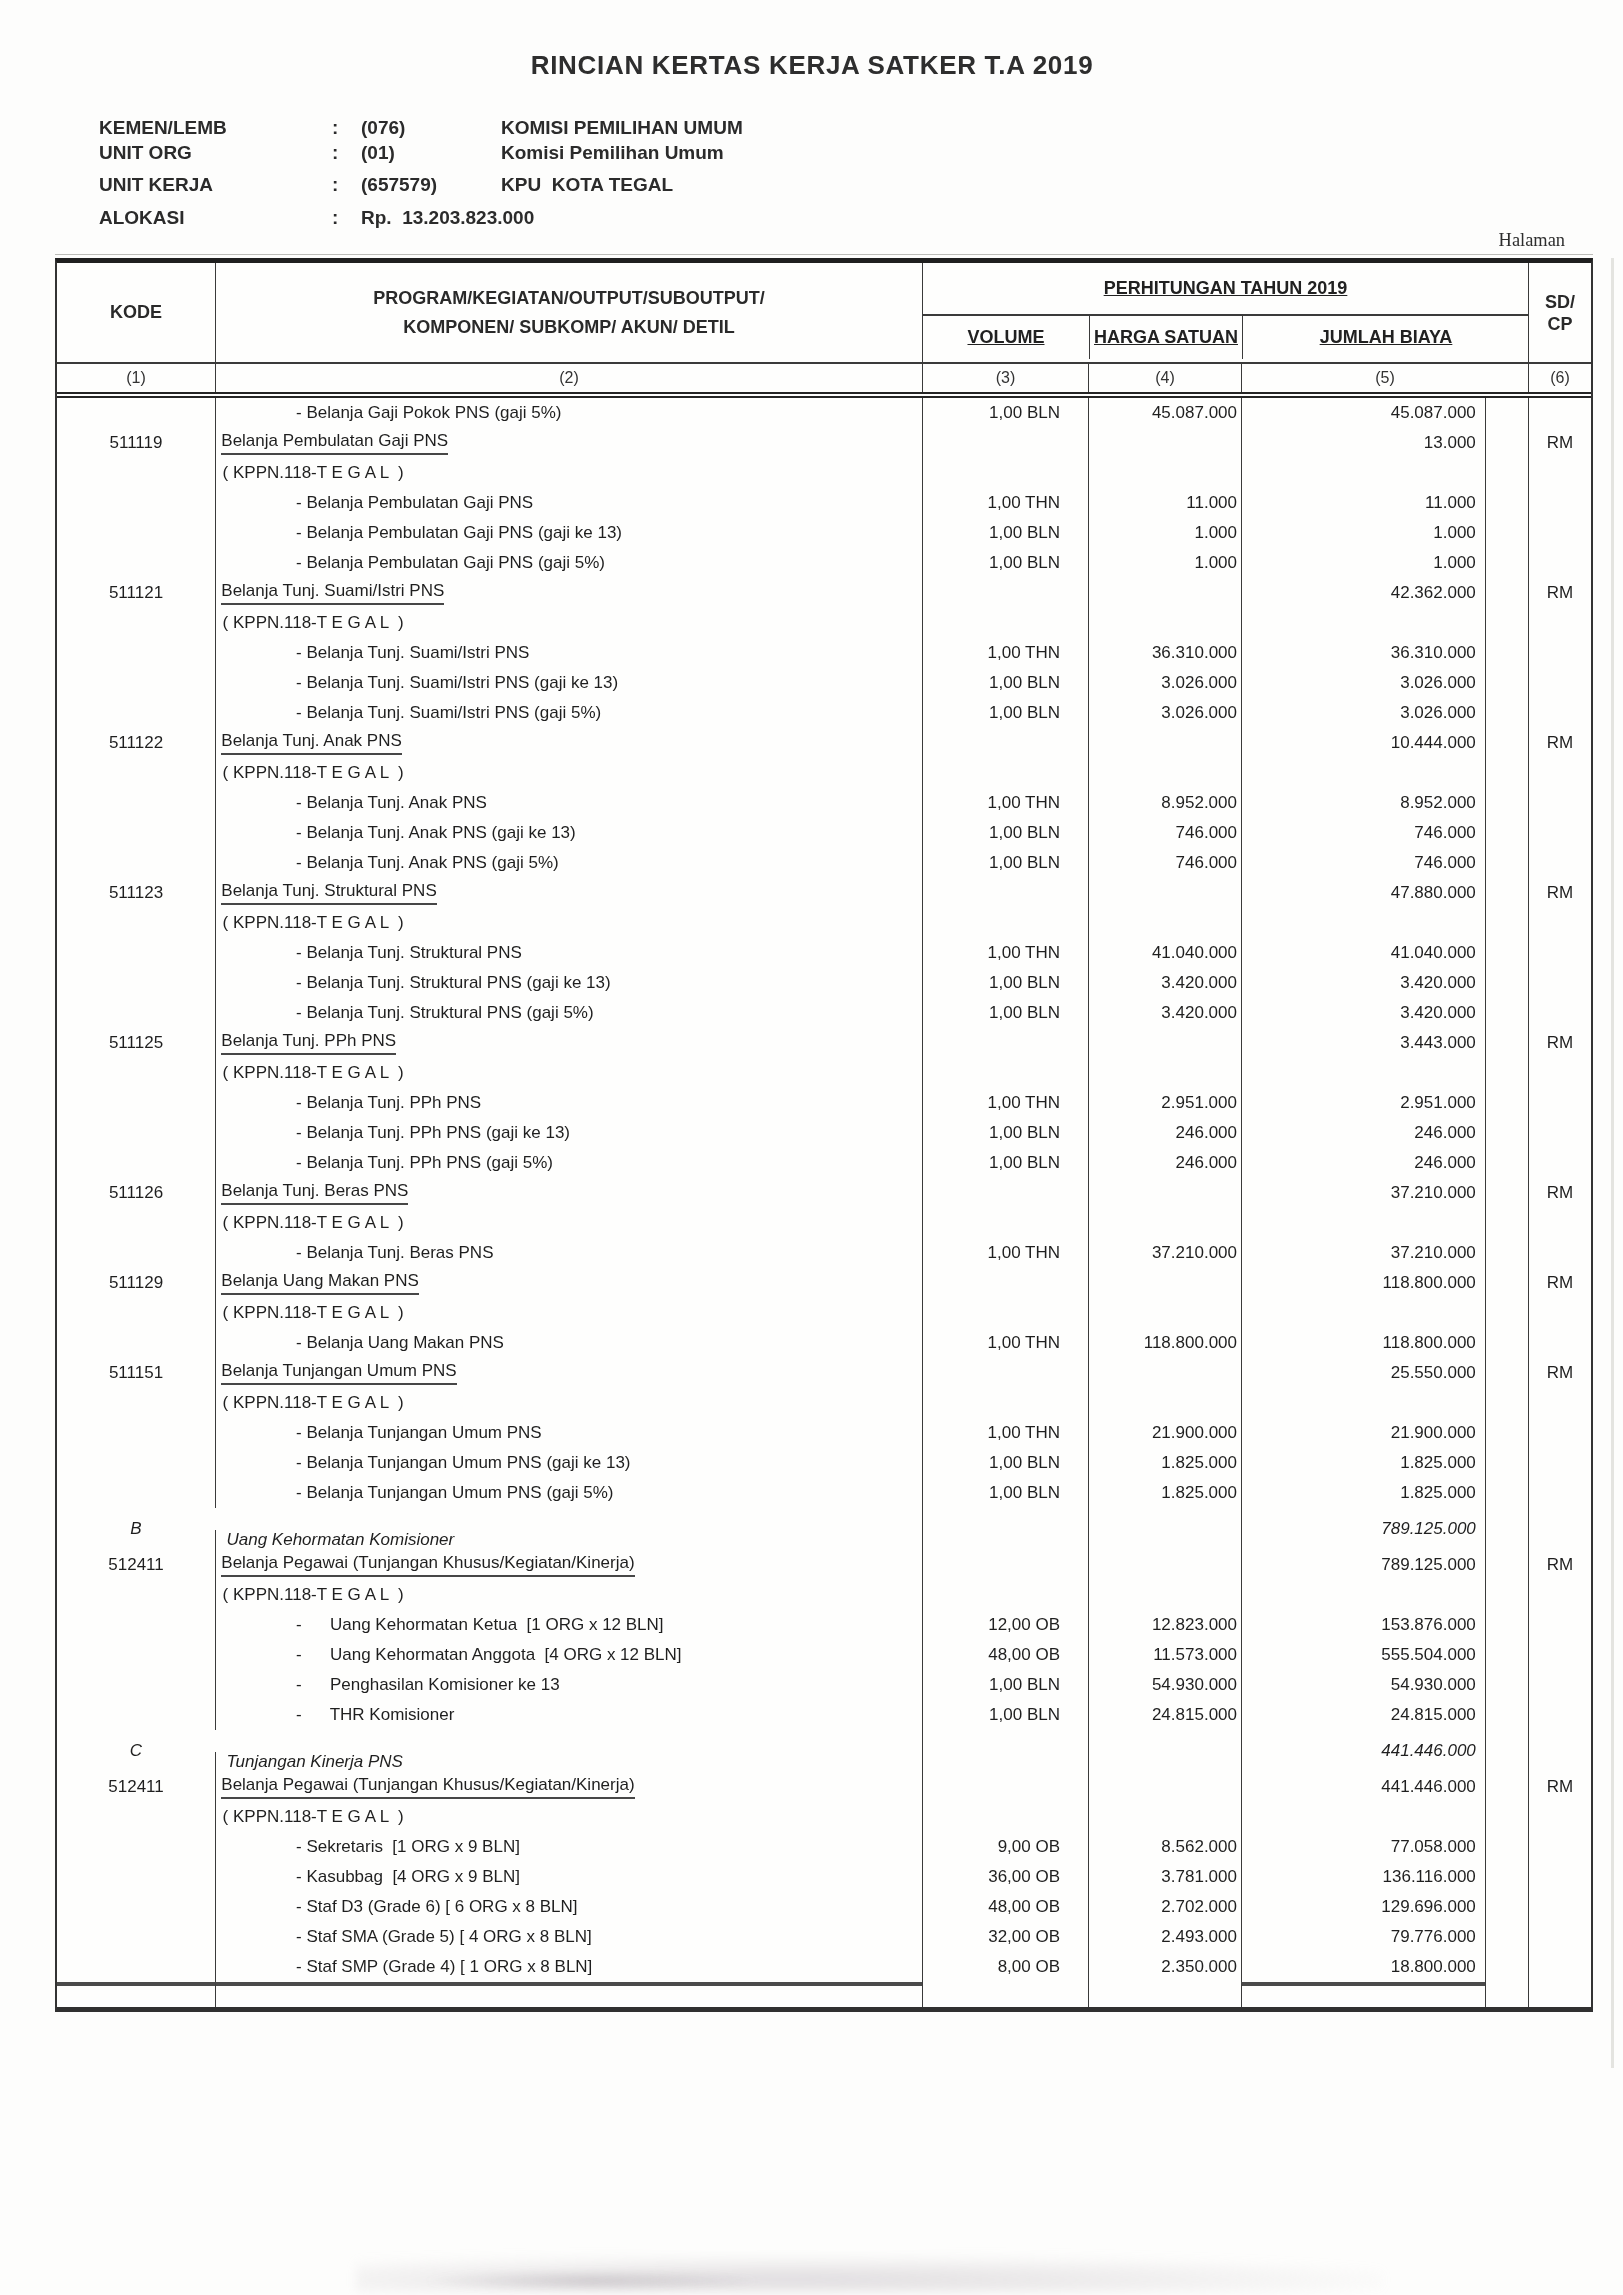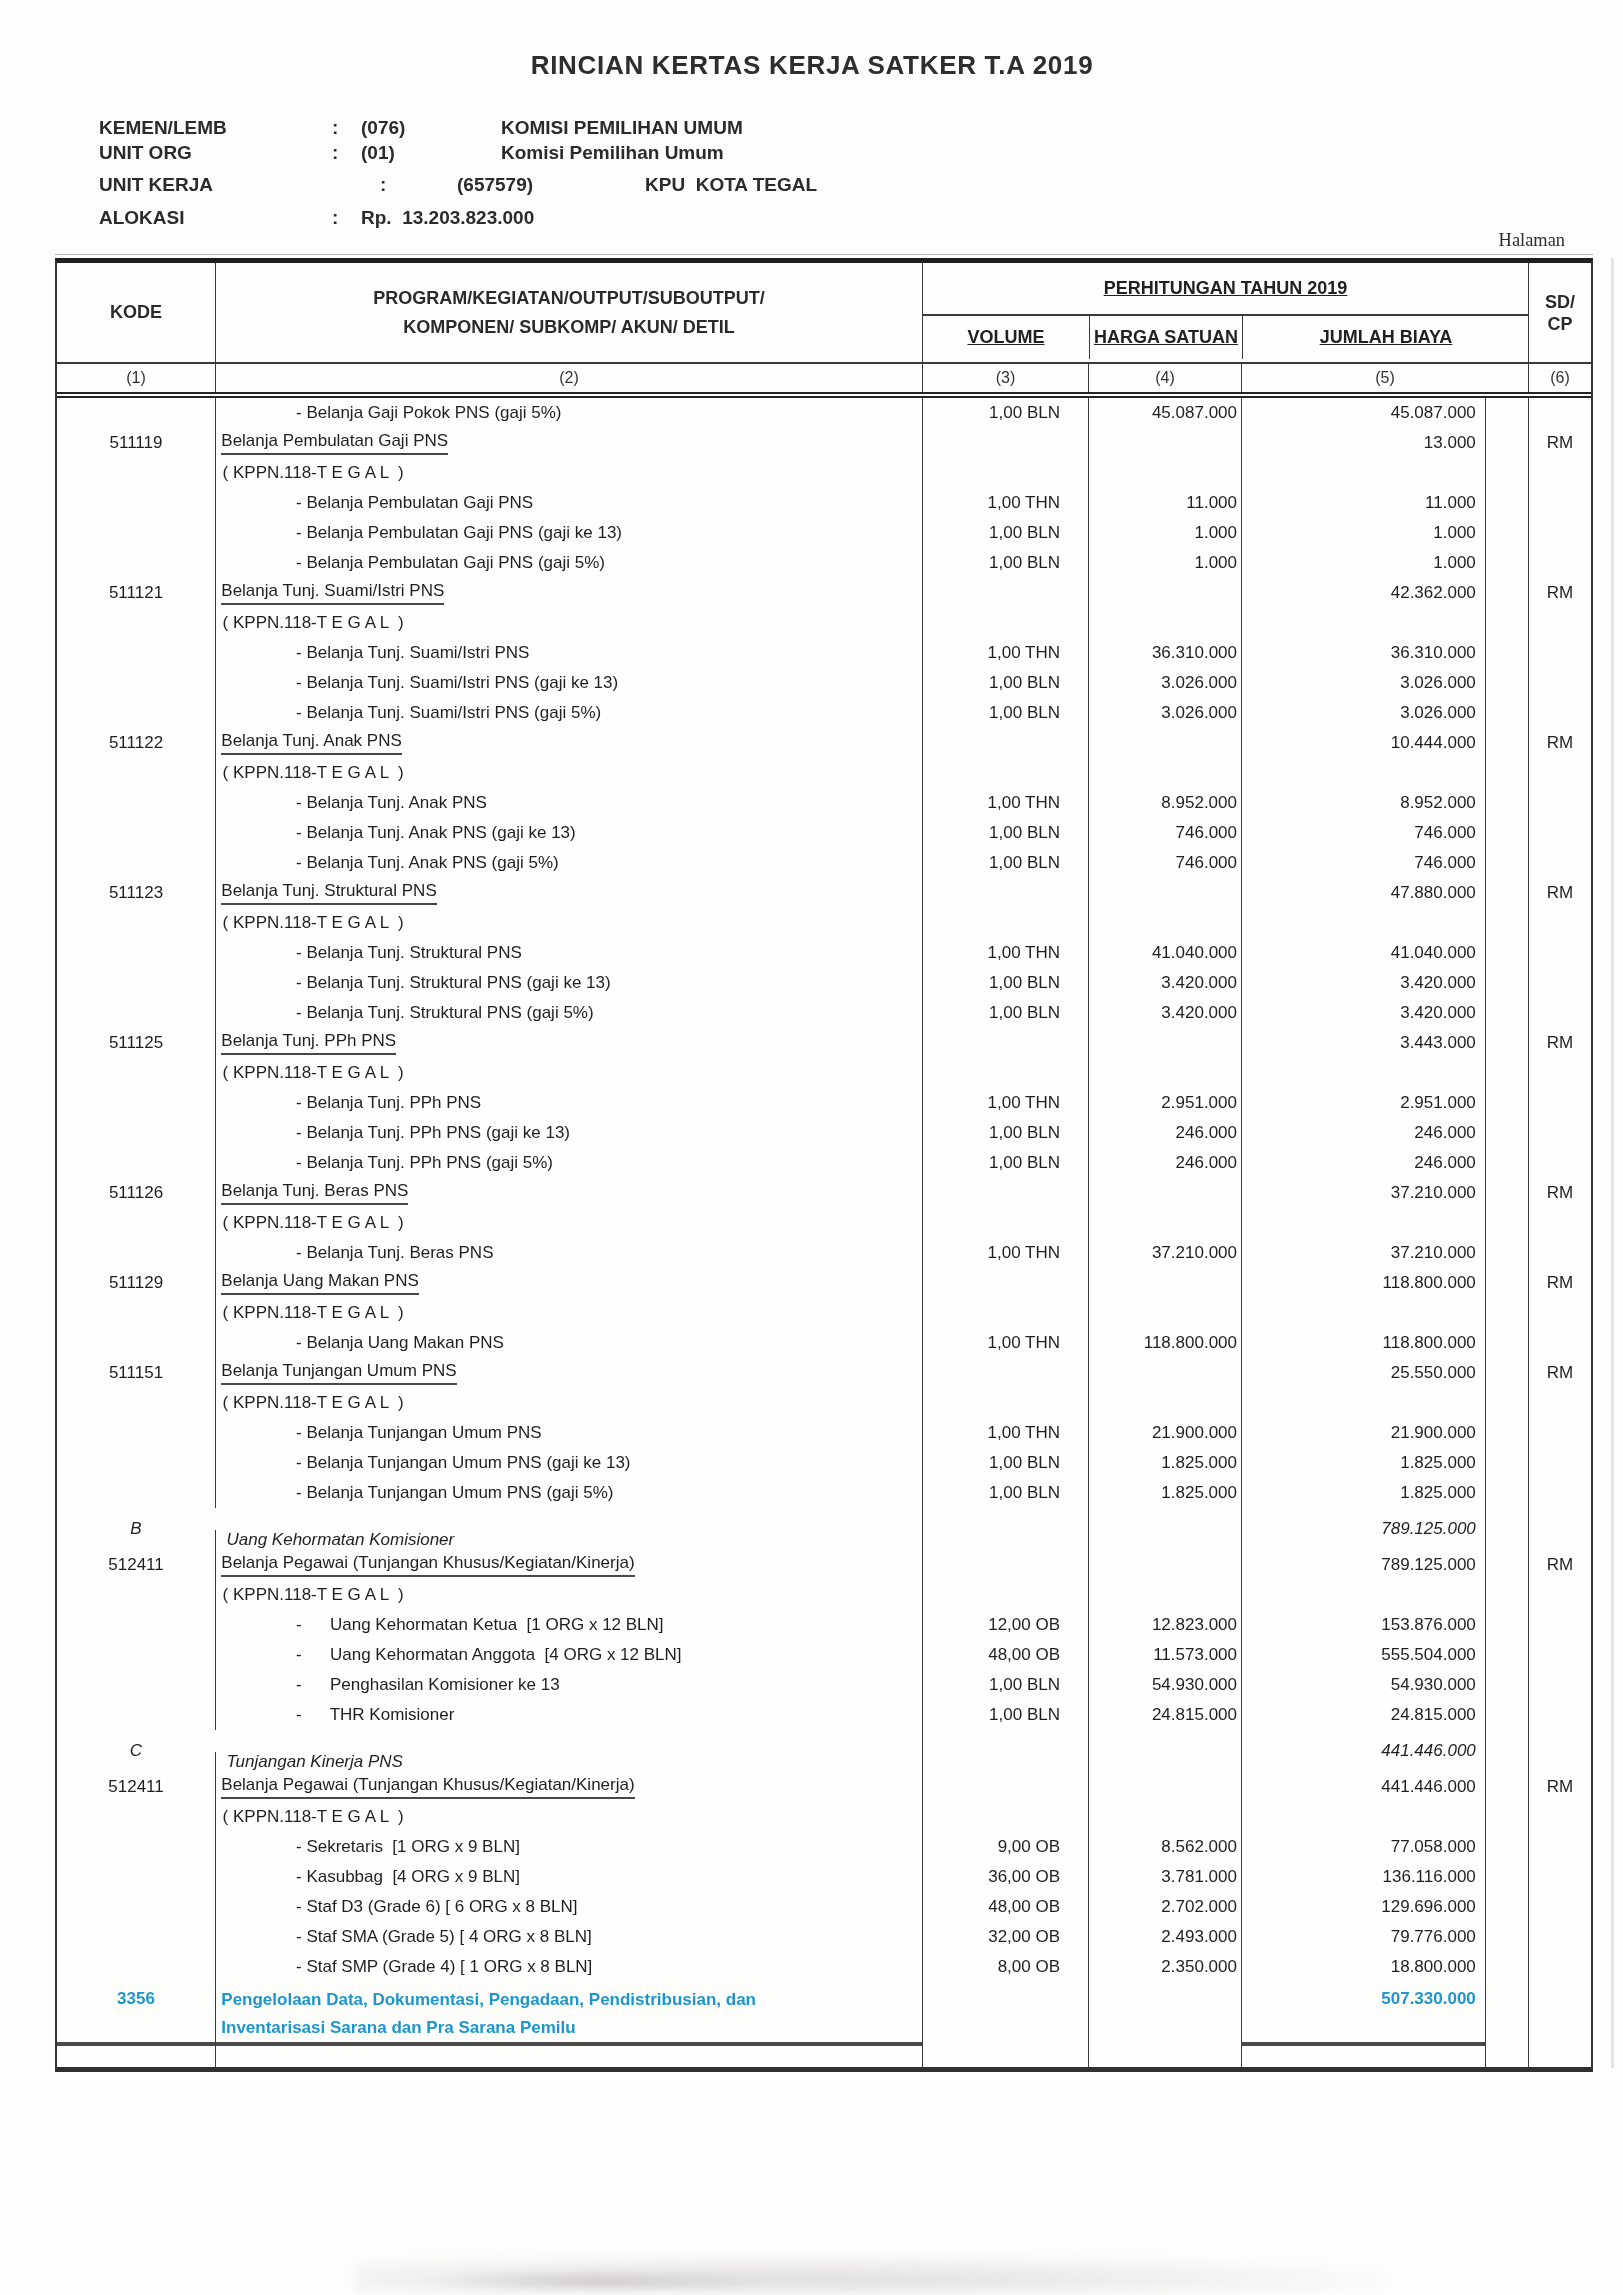--- a/index.html
+++ b/index.html
@@ -11,21 +11,21 @@
     color:#212121;
   }
   
   .doc-title {
     position:absolute; top:50px; left:0; width:100%;
     text-align:center; font-size:26px; font-weight:bold;
     color:#2e2e2e; letter-spacing:0.7px;
   }
   .meta { position:absolute; left:63px; top:115px; font-size:19px; font-weight:bold; color:#2b2b2b; }
   .meta-row { display:flex; align-items:baseline; line-height:25px;margin-left:36px; }
-  .meta-row.gap1 { margin-top:6.6px;gap:48px; }
+  .meta-row.gap1 { margin-top:6.6px; }
   .meta-row.gap2 { margin-top:8px; }
   .meta-label { display:inline-block; width:233px; }
   .meta-colon { display:inline-block; width:29px; }
   .meta-code  { display:inline-block; min-width:140px; white-space:pre; }
   .meta-name  { white-space:pre; }
   .halaman {
     position:absolute; top:230px; right:59px;
     font-family:"Liberation Serif","DejaVu Serif",serif;
     font-size:18.4px; color:#2d2d2d; display:flex; gap:18.4px; align-items:baseline;flex-direction:column;
   }
@@ -624,29 +624,20 @@
         </div>
         <div class="trow detail">
           <div class="c kode"></div>
           <div class="c desc">- Staf SMP (Grade 4) [ 1 ORG x 8 BLN]</div>
           <div class="c vol">8,00 OB</div>
           <div class="c harga">2.350.000</div>
           <div class="c jumlah">18.800.000</div>
           <div class="c spacer"></div>
           <div class="c sdcp"></div>
         </div>
-        <div class="trow program">
-          <div class="c kode">3356</div>
-          <div class="c desc"><div class="line1">Pengelolaan Data, Dokumentasi, Pengadaan, Pendistribusian, dan</div><div class="line2">Inventarisasi Sarana dan Pra Sarana Pemilu</div></div>
-          <div class="c vol"></div>
-          <div class="c harga"></div>
-          <div class="c jumlah">507.330.000</div>
-          <div class="c spacer"></div>
-          <div class="c sdcp"></div>
-        </div>
       </div>
 
     <div class="trow rule-row">
       <div class="c kode rl"></div>
       <div class="c desc rl"></div>
       <div class="c vol"></div>
       <div class="c harga"></div>
       <div class="c jumlah rl"></div>
       <div class="c spacer"></div>
       <div class="c sdcp"></div>

